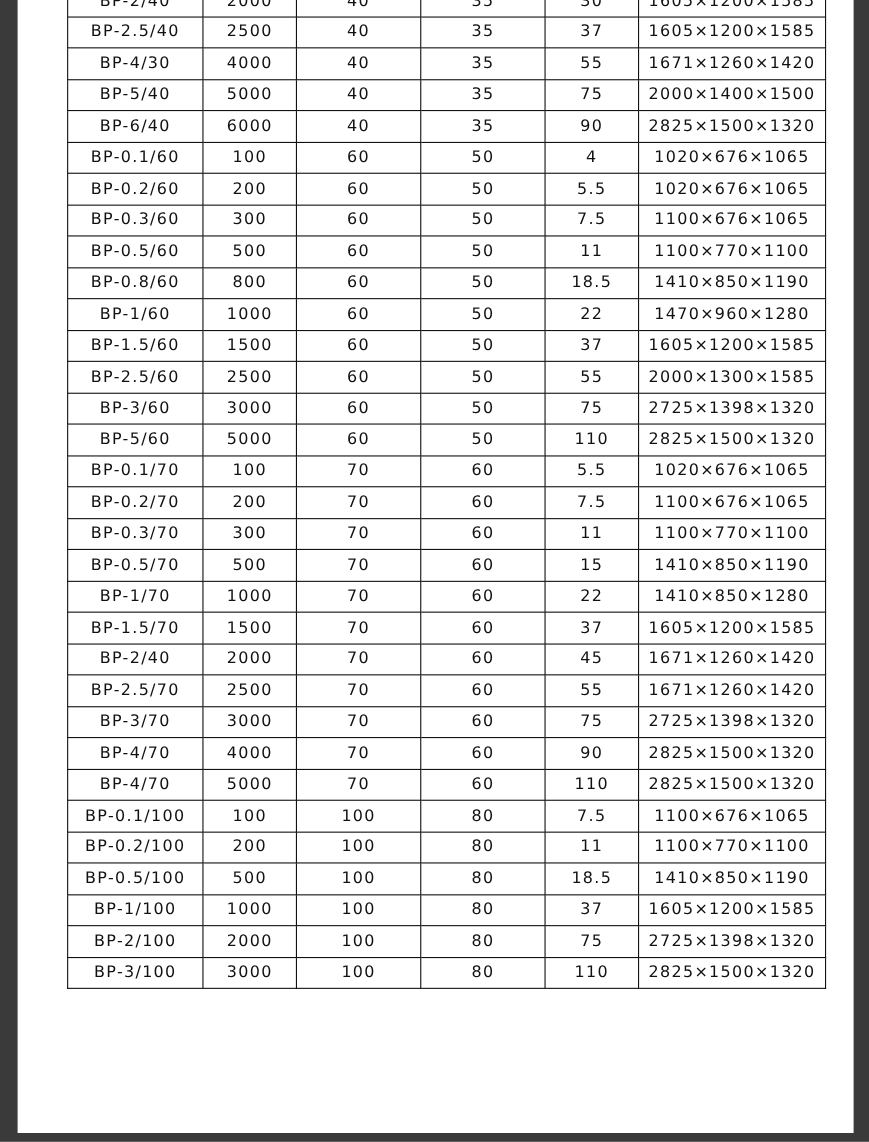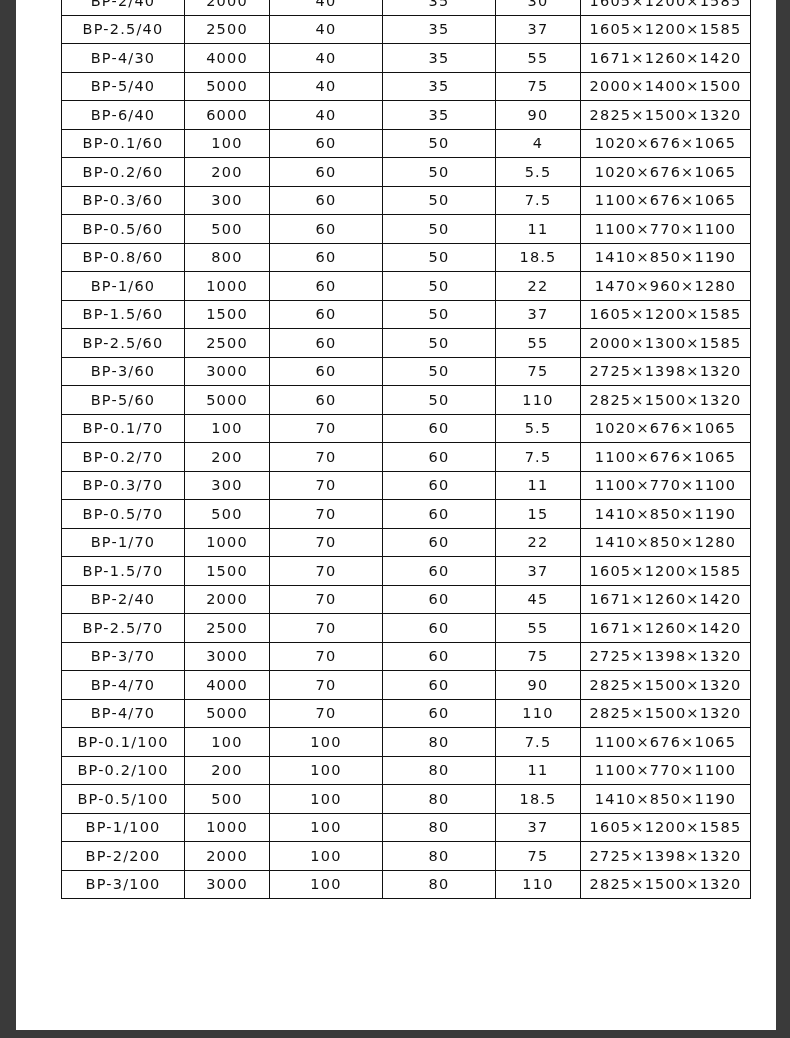--- a/index.html
+++ b/index.html
@@ -289,21 +289,21 @@
         </tr>
         <tr>
           <td>BP-1/100</td>
           <td>1000</td>
           <td>100</td>
           <td>80</td>
           <td>37</td>
           <td>1605×1200×1585</td>
         </tr>
         <tr>
-          <td>BP-2/200</td>
+          <td>BP-2/100</td>
           <td>2000</td>
           <td>100</td>
           <td>80</td>
           <td>75</td>
           <td>2725×1398×1320</td>
         </tr>
         <tr>
           <td>BP-3/100</td>
           <td>3000</td>
           <td>100</td>

